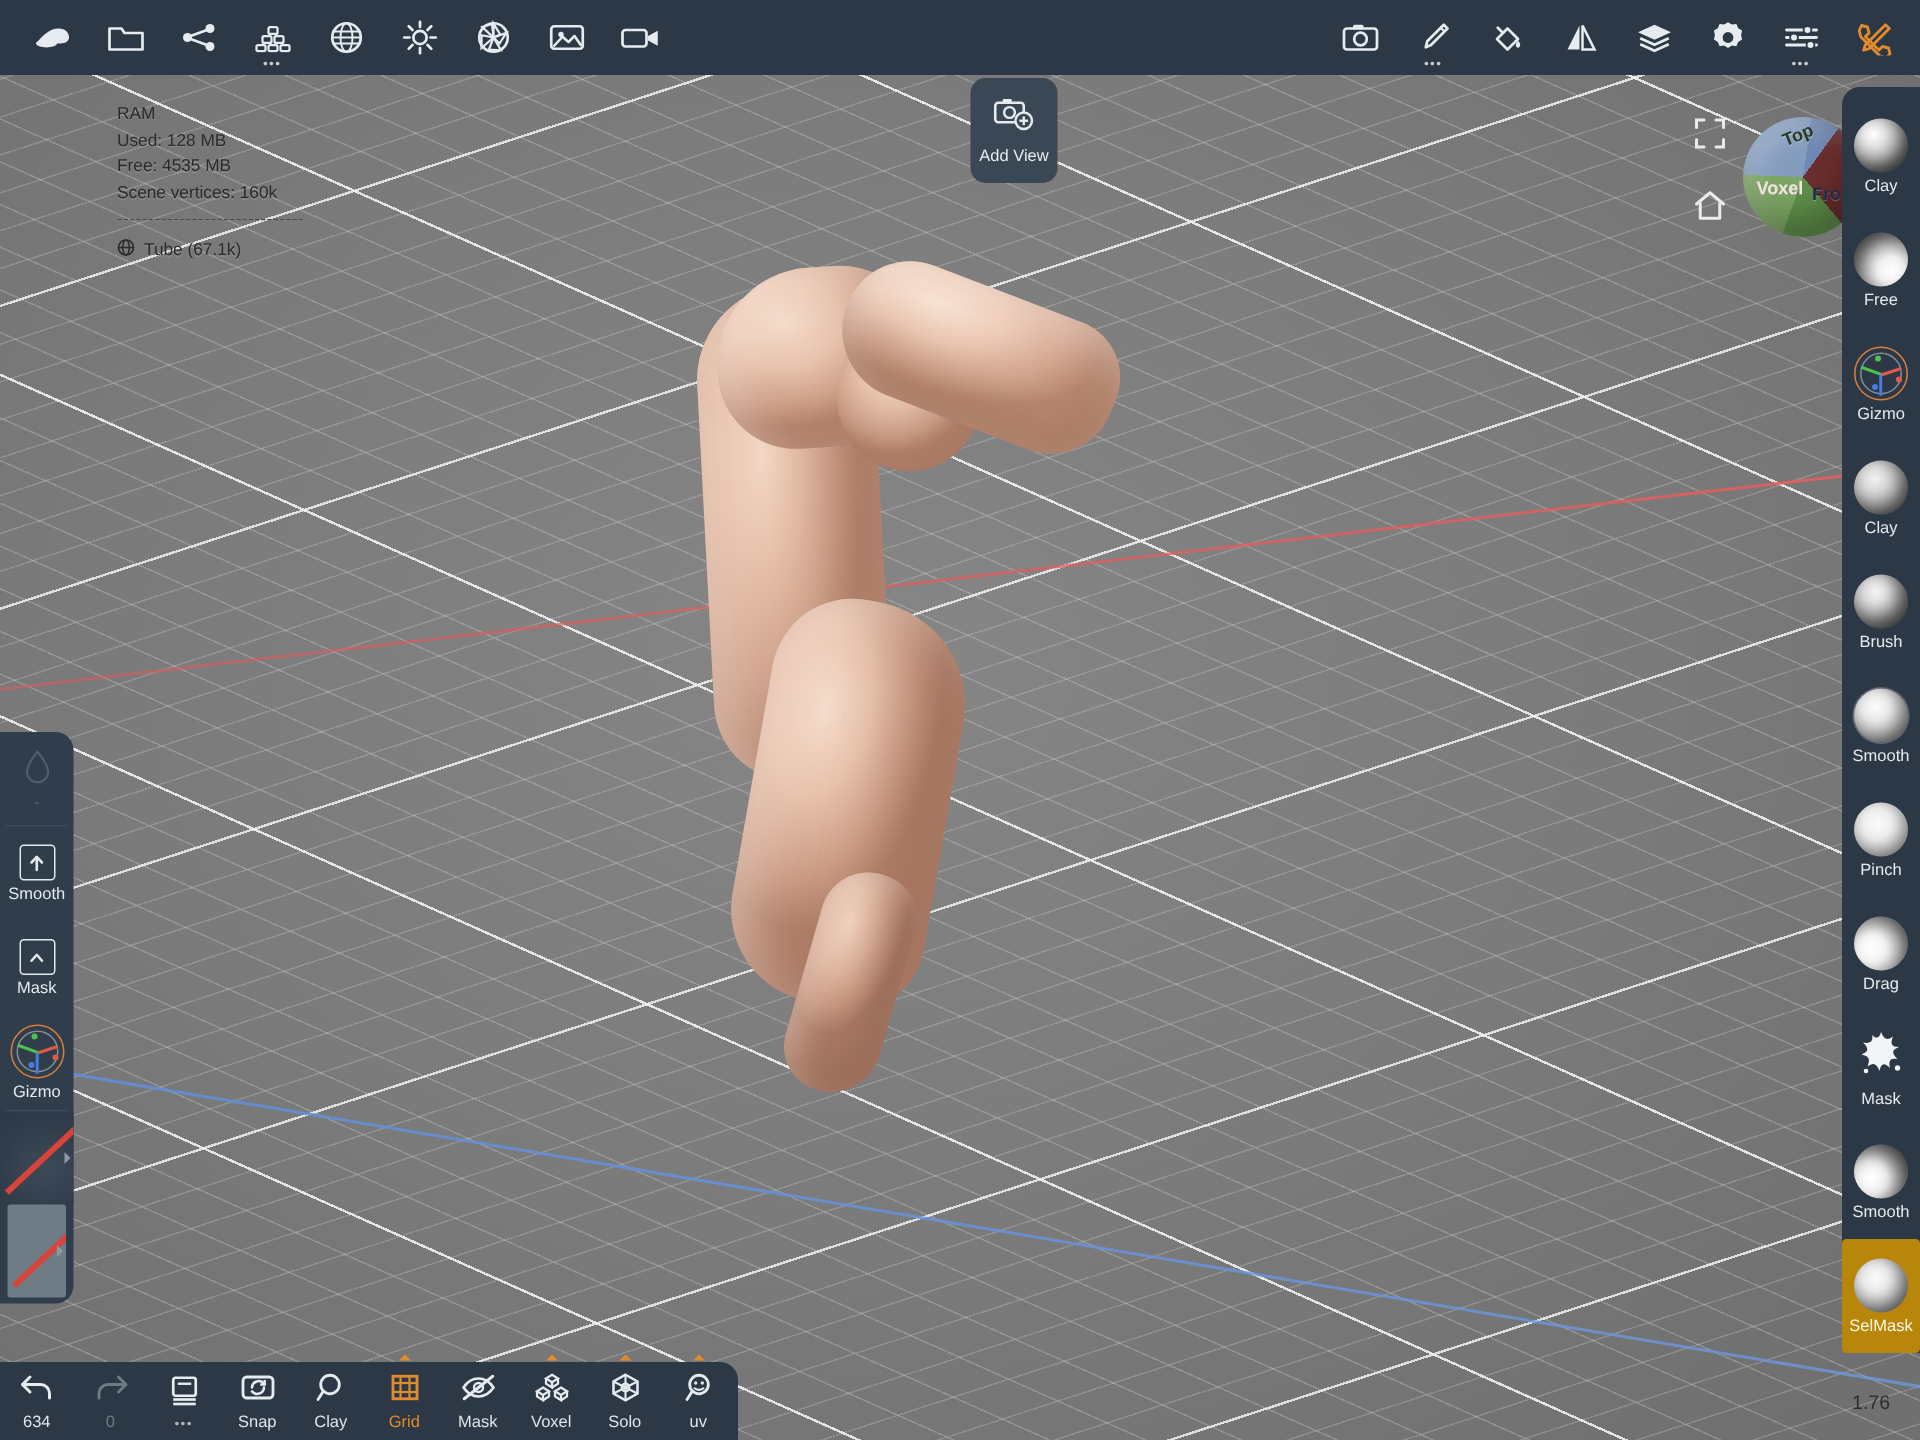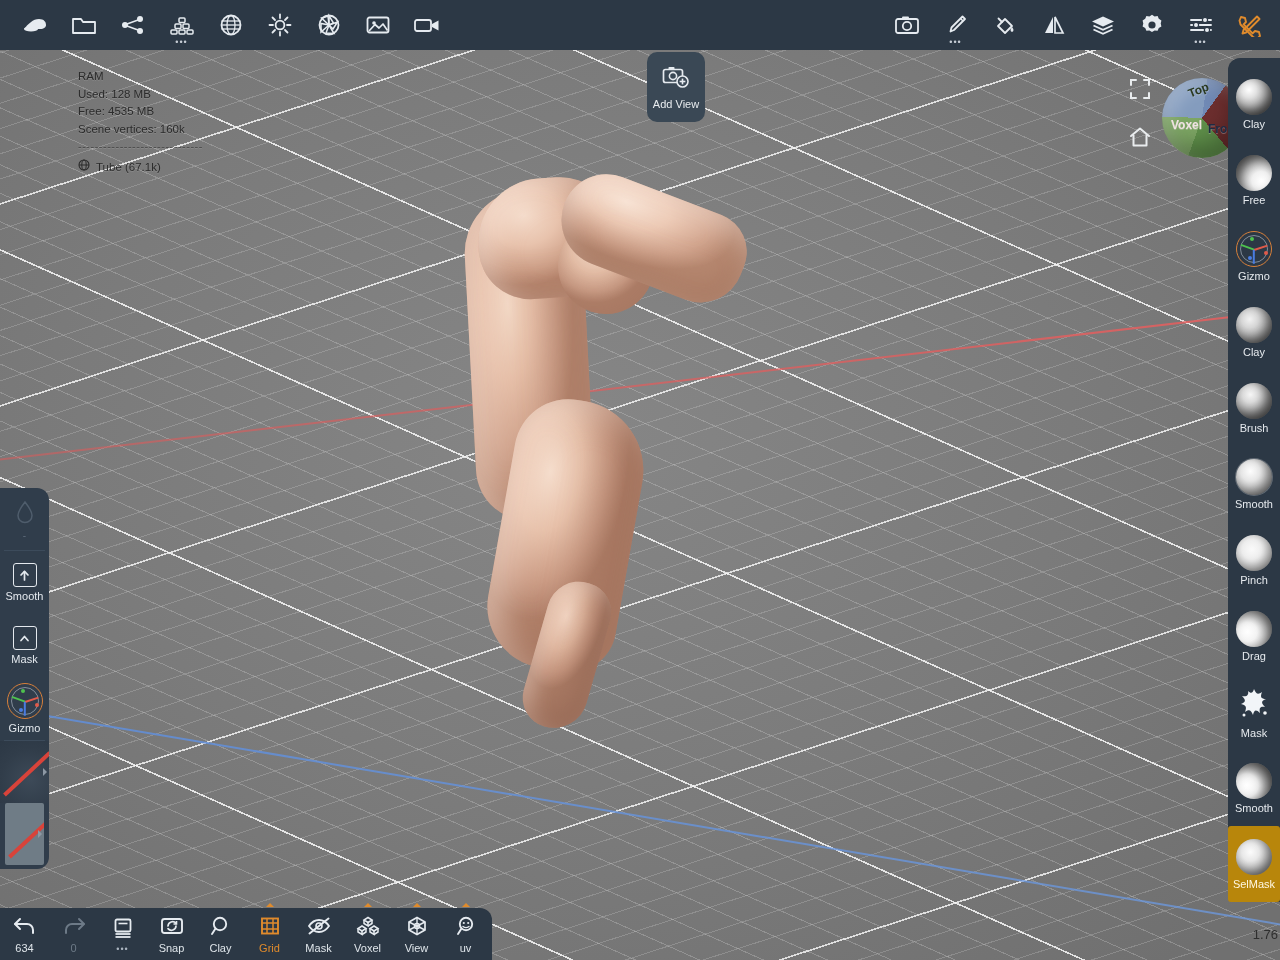--- a/index.html
+++ b/index.html
@@ -224,21 +224,21 @@
   }
 
   
   #stats {
     position:absolute; left:78px; top:68px; z-index:20;
     font-size:11.5px; line-height:17.5px; color:#2b2b2b; text-shadow:0 1px 0 rgba(255,255,255,.12);
   }
   #stats .sep { color:#4a4a4a; letter-spacing:.5px; font-size:11px; }
   #stats .obj { display:flex; align-items:center; gap:6px; margin-top:3px; }
   #zoomval {
-    position:absolute; right:2px; bottom:18px; z-index:20;
+    position:absolute; right:20px; bottom:18px; z-index:20;
     font-size:13px; color:#2f2f2f;margin-left:28px;
   }
 </style>
 </head>
 <body>
 
 <div id="viewport">
   <div class="grid-layer">
     <div class="gridfine"></div>
     <div class="gridmajor"></div>
@@ -716,21 +716,21 @@
 
   <div class="bbitem">
     <span class="caret"></span>
     <span>
       <svg width="26" height="22" viewBox="0 0 26 22">
         <path d="M13 2.5 L21 7 L21 15 L13 19.5 L5 15 L5 7 Z" fill="none" stroke="#e6ebf0" stroke-width="1.7"></path>
         <path d="M13 2.5 L13 19.5 M5 7 L21 15 M21 7 L5 15" fill="none" stroke="#e6ebf0" stroke-width="1.4"></path>
         <circle cx="13" cy="11" r="2.6" fill="none" stroke="#e6ebf0" stroke-width="1.4"></circle>
       </svg>
     </span>
-    <span class="lbl">View</span>
+    <span class="lbl">Solo</span>
   </div>
 
   <div class="bbitem">
     <span class="caret"></span>
     <span>
       <svg width="24" height="22" viewBox="0 0 24 22">
         <circle cx="12" cy="9" r="6.2" fill="none" stroke="#e6ebf0" stroke-width="1.9"></circle>
         <circle cx="9.8" cy="8" r="1.1" fill="#e6ebf0"></circle>
         <circle cx="14.2" cy="8" r="1.1" fill="#e6ebf0"></circle>
         <path d="M9 11.5 q3 2.2 6 0" fill="none" stroke="#e6ebf0" stroke-width="1.4" stroke-linecap="round"></path>

